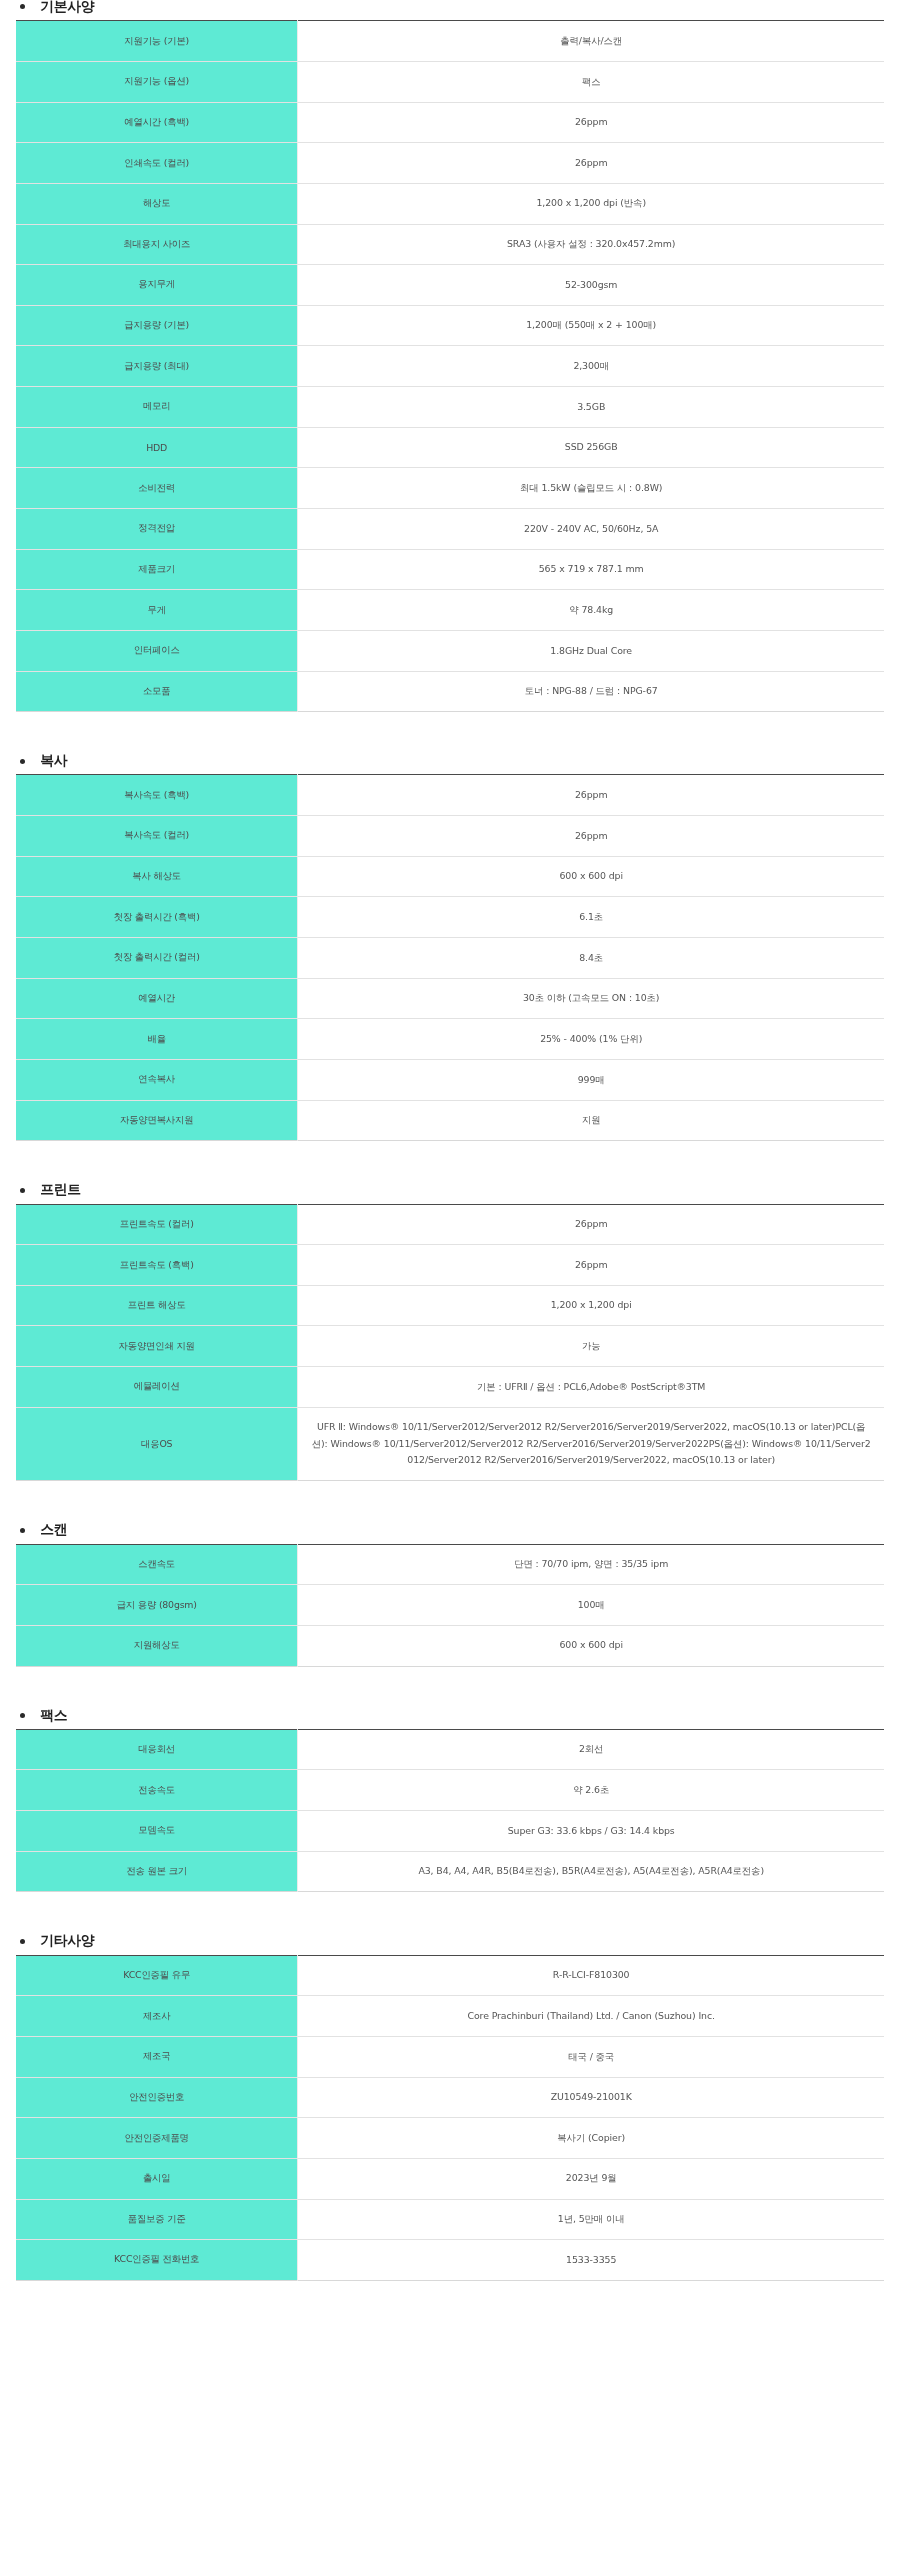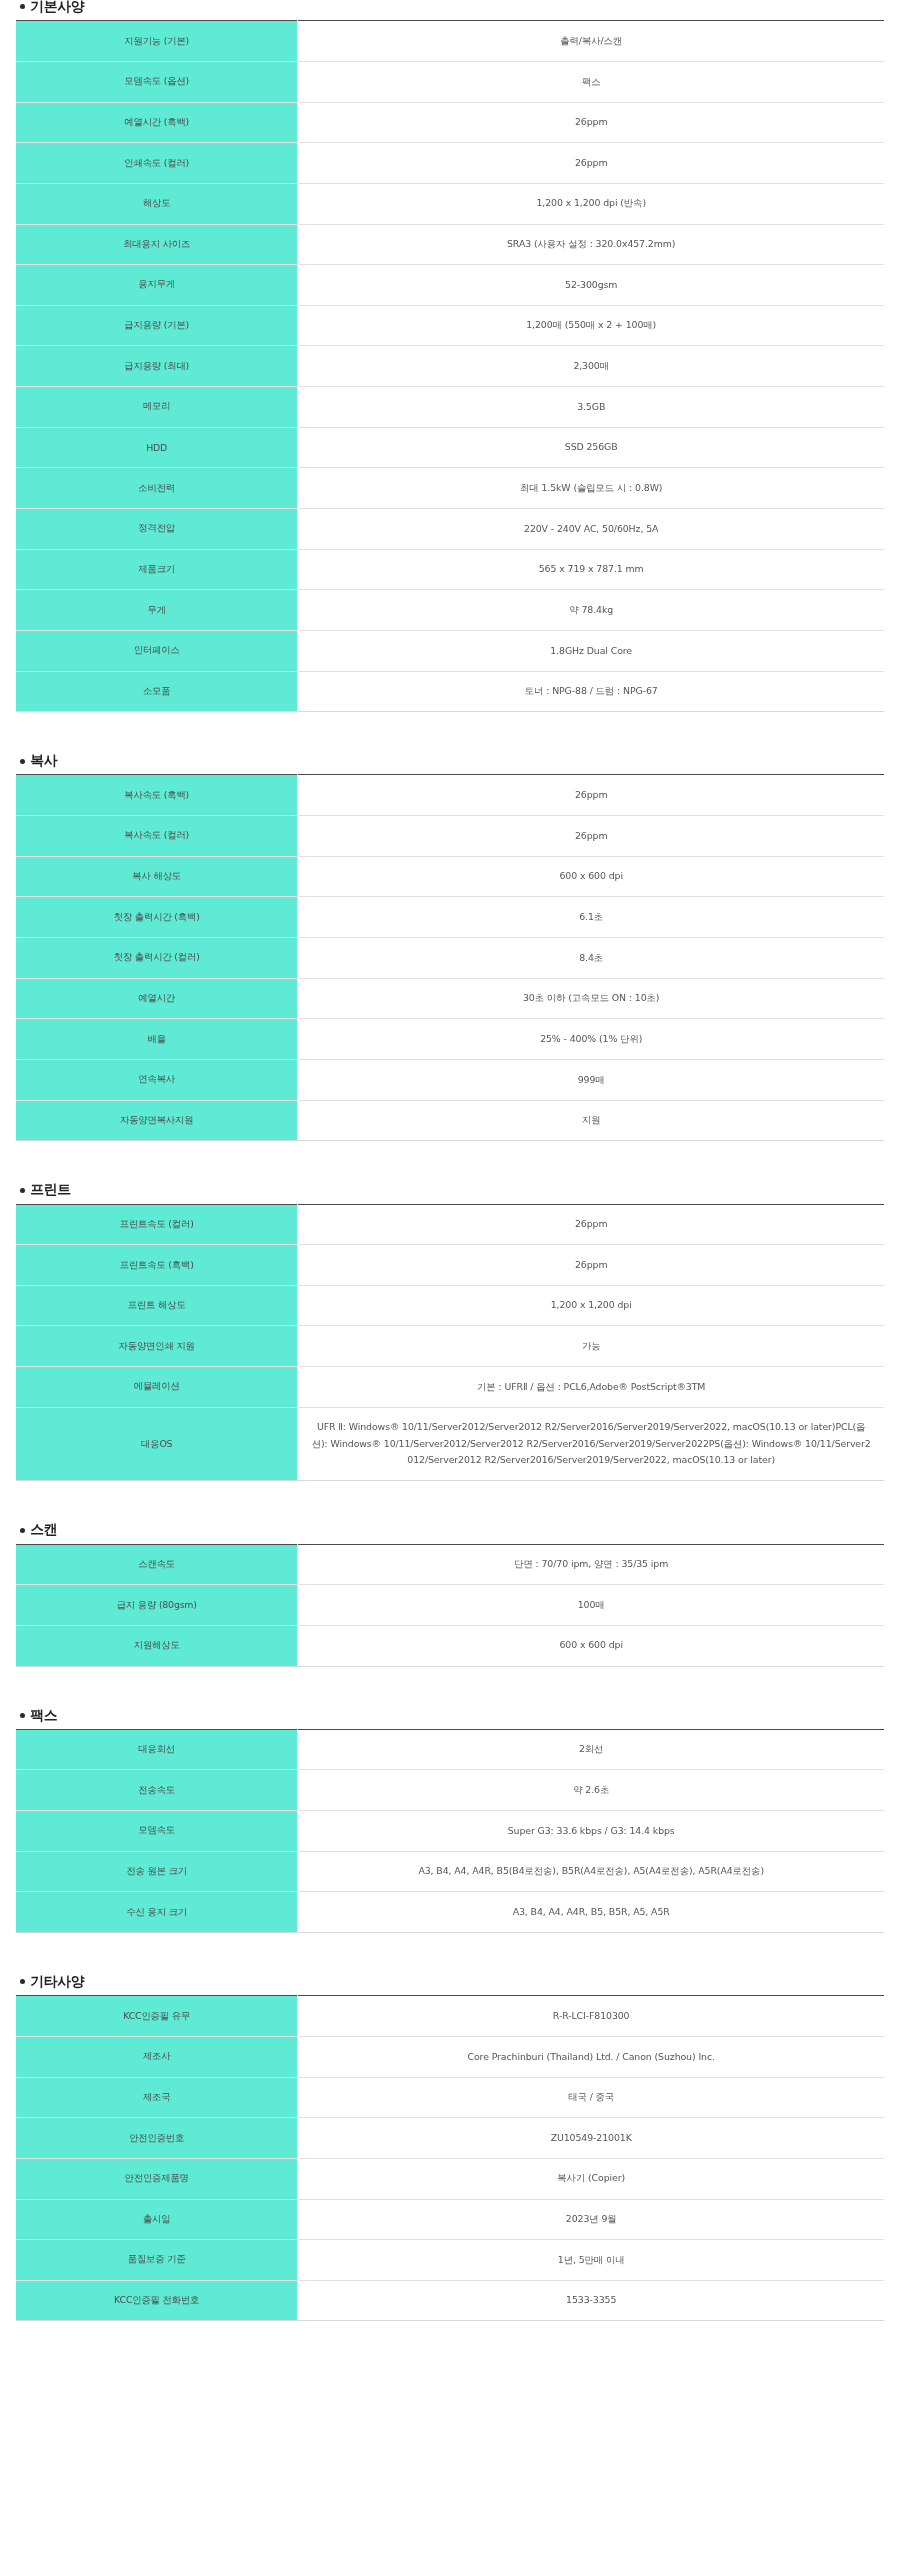--- a/index.html
+++ b/index.html
@@ -18,21 +18,21 @@
     padding: 0;
     box-sizing: border-box;
   }
   .spec-section {
     margin: 0 0 42px 0;
     padding: 0 35px 0 16px;
   }
   .section-head {
     display: flex;
     align-items: center;
-    gap: 5px;
+    gap: 15px;
     padding: 0 0 6.5px 4.3px;
   }
   .bullet-dot {
     width: 5px;
     height: 5px;
     border-radius: 50%;
     background: #2a2a2a;
     display: inline-block;
     flex: 0 0 auto;
   }
@@ -90,21 +90,21 @@
           <span class="bullet-dot"></span>
           <span class="section-title">기본사양</span>
         </div>
         <table class="spec-table">
           <tbody>
             <tr>
               <td class="spec-label">지원기능 (기본)</td>
               <td class="spec-value">출력/복사/스캔</td>
             </tr>
             <tr>
-              <td class="spec-label">모뎀속도 (옵션)</td>
+              <td class="spec-label">지원기능 (옵션)</td>
               <td class="spec-value">팩스</td>
             </tr>
             <tr>
               <td class="spec-label">예열시간 (흑백)</td>
               <td class="spec-value">26ppm</td>
             </tr>
             <tr>
               <td class="spec-label">인쇄속도 (컬러)</td>
               <td class="spec-value">26ppm</td>
             </tr>
@@ -280,24 +280,20 @@
               <td class="spec-label">전송속도</td>
               <td class="spec-value">약 2.6초</td>
             </tr>
             <tr>
               <td class="spec-label">모뎀속도</td>
               <td class="spec-value">Super G3: 33.6 kbps / G3: 14.4 kbps</td>
             </tr>
             <tr>
               <td class="spec-label">전송 원본 크기</td>
               <td class="spec-value">A3, B4, A4, A4R, B5(B4로전송), B5R(A4로전송), A5(A4로전송), A5R(A4로전송)</td>
-            </tr>
-            <tr>
-              <td class="spec-label">수신 용지 크기</td>
-              <td class="spec-value">A3, B4, A4, A4R, B5, B5R, A5, A5R</td>
             </tr>
           </tbody>
         </table>
       </div>
       <div class="spec-section">
         <div class="section-head">
           <span class="bullet-dot"></span>
           <span class="section-title">기타사양</span>
         </div>
         <table class="spec-table">

